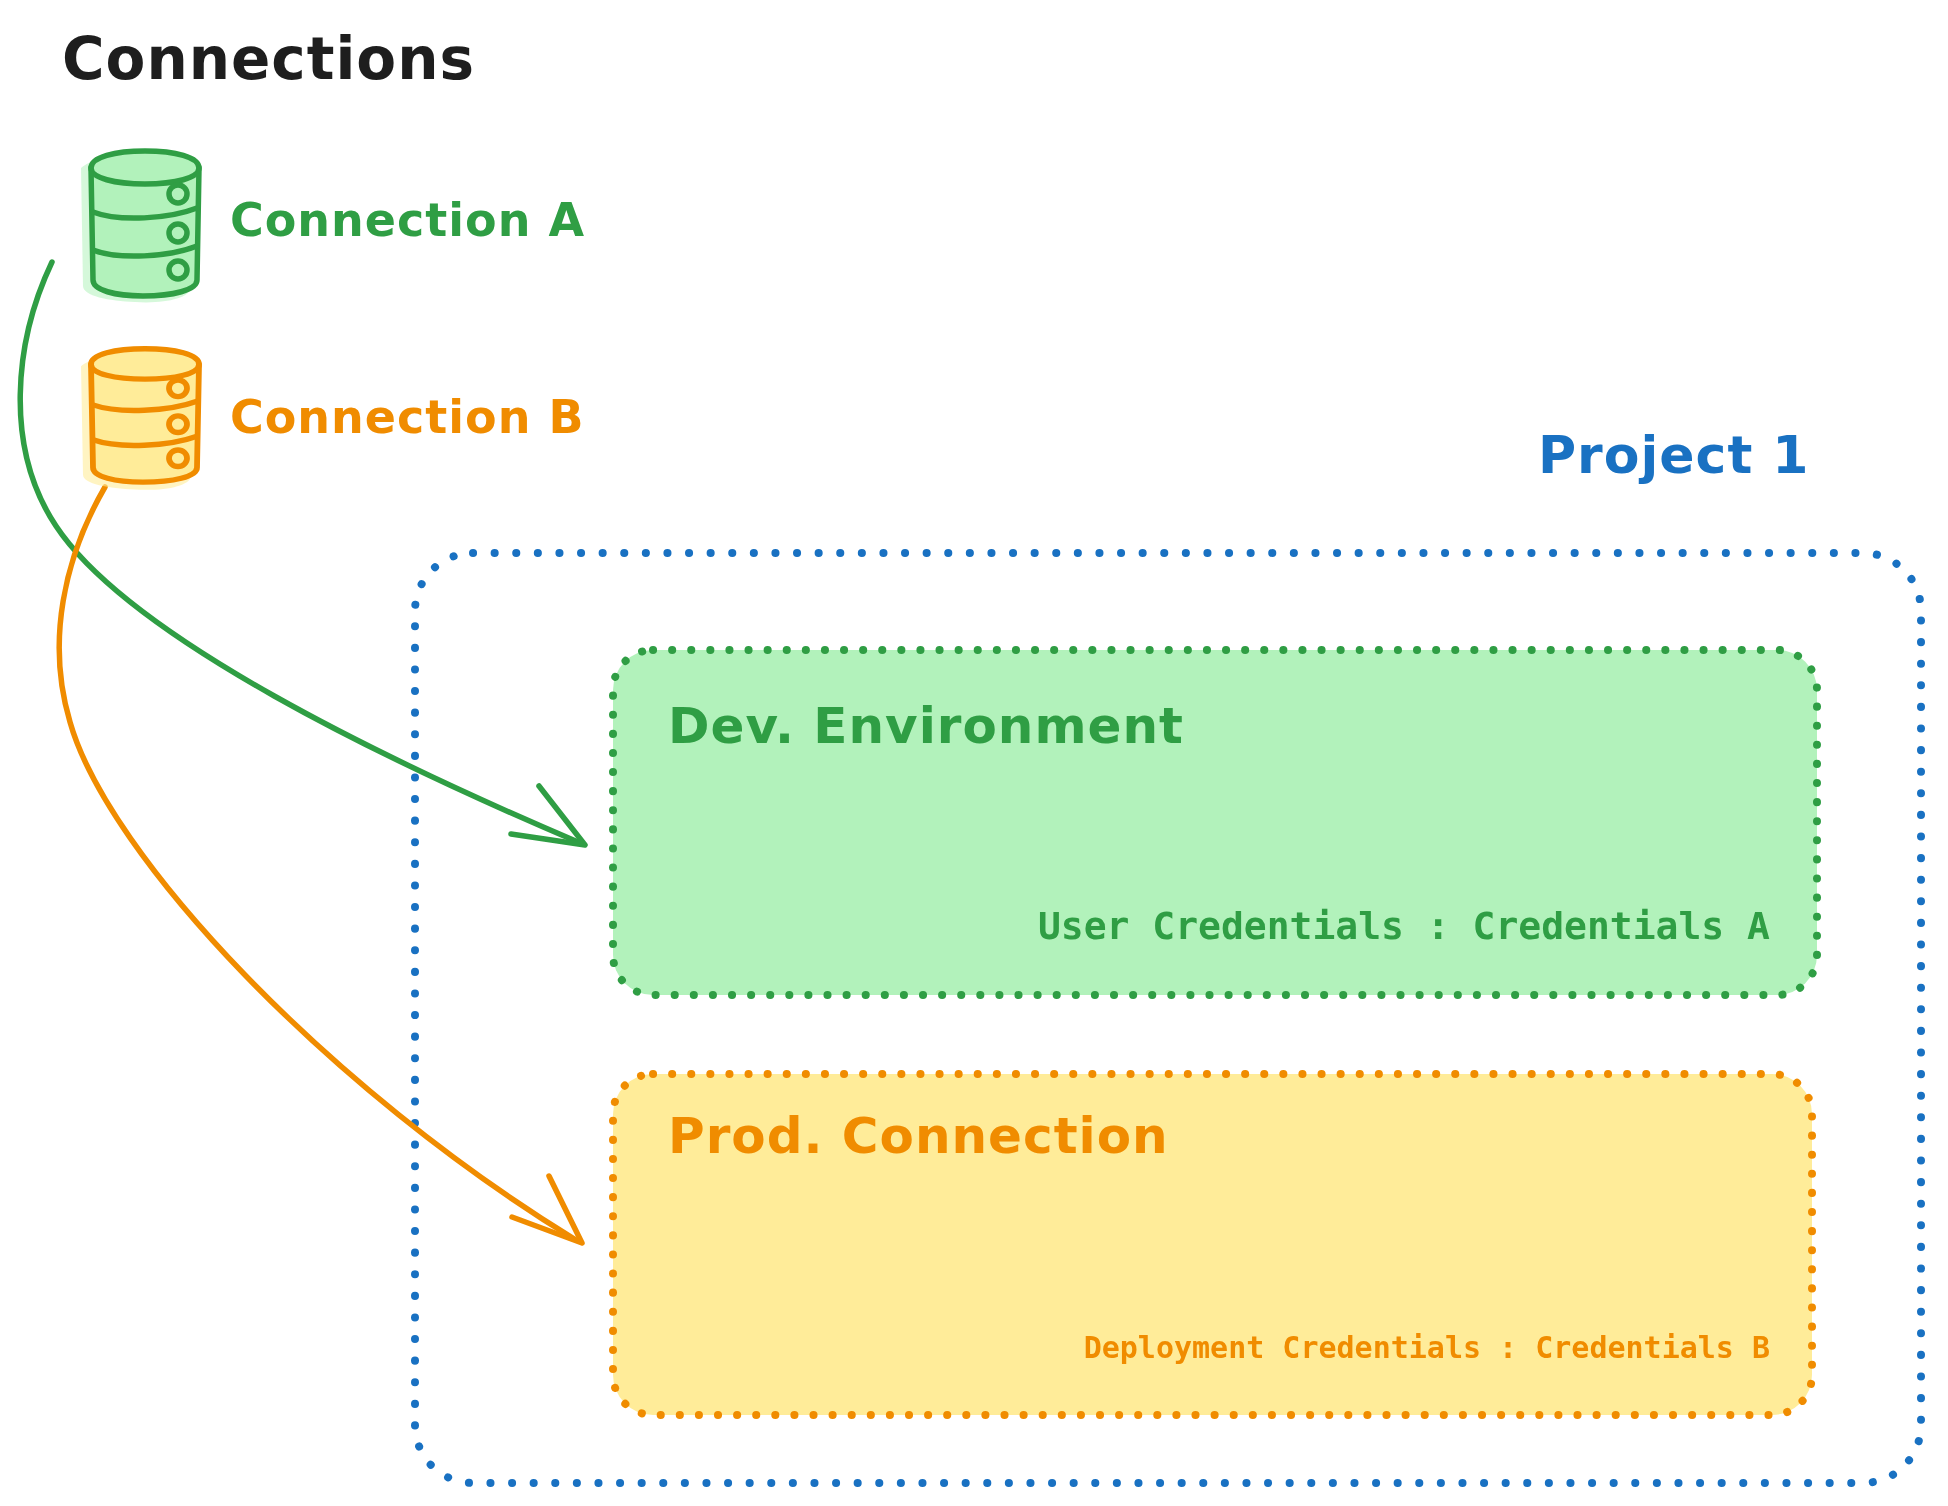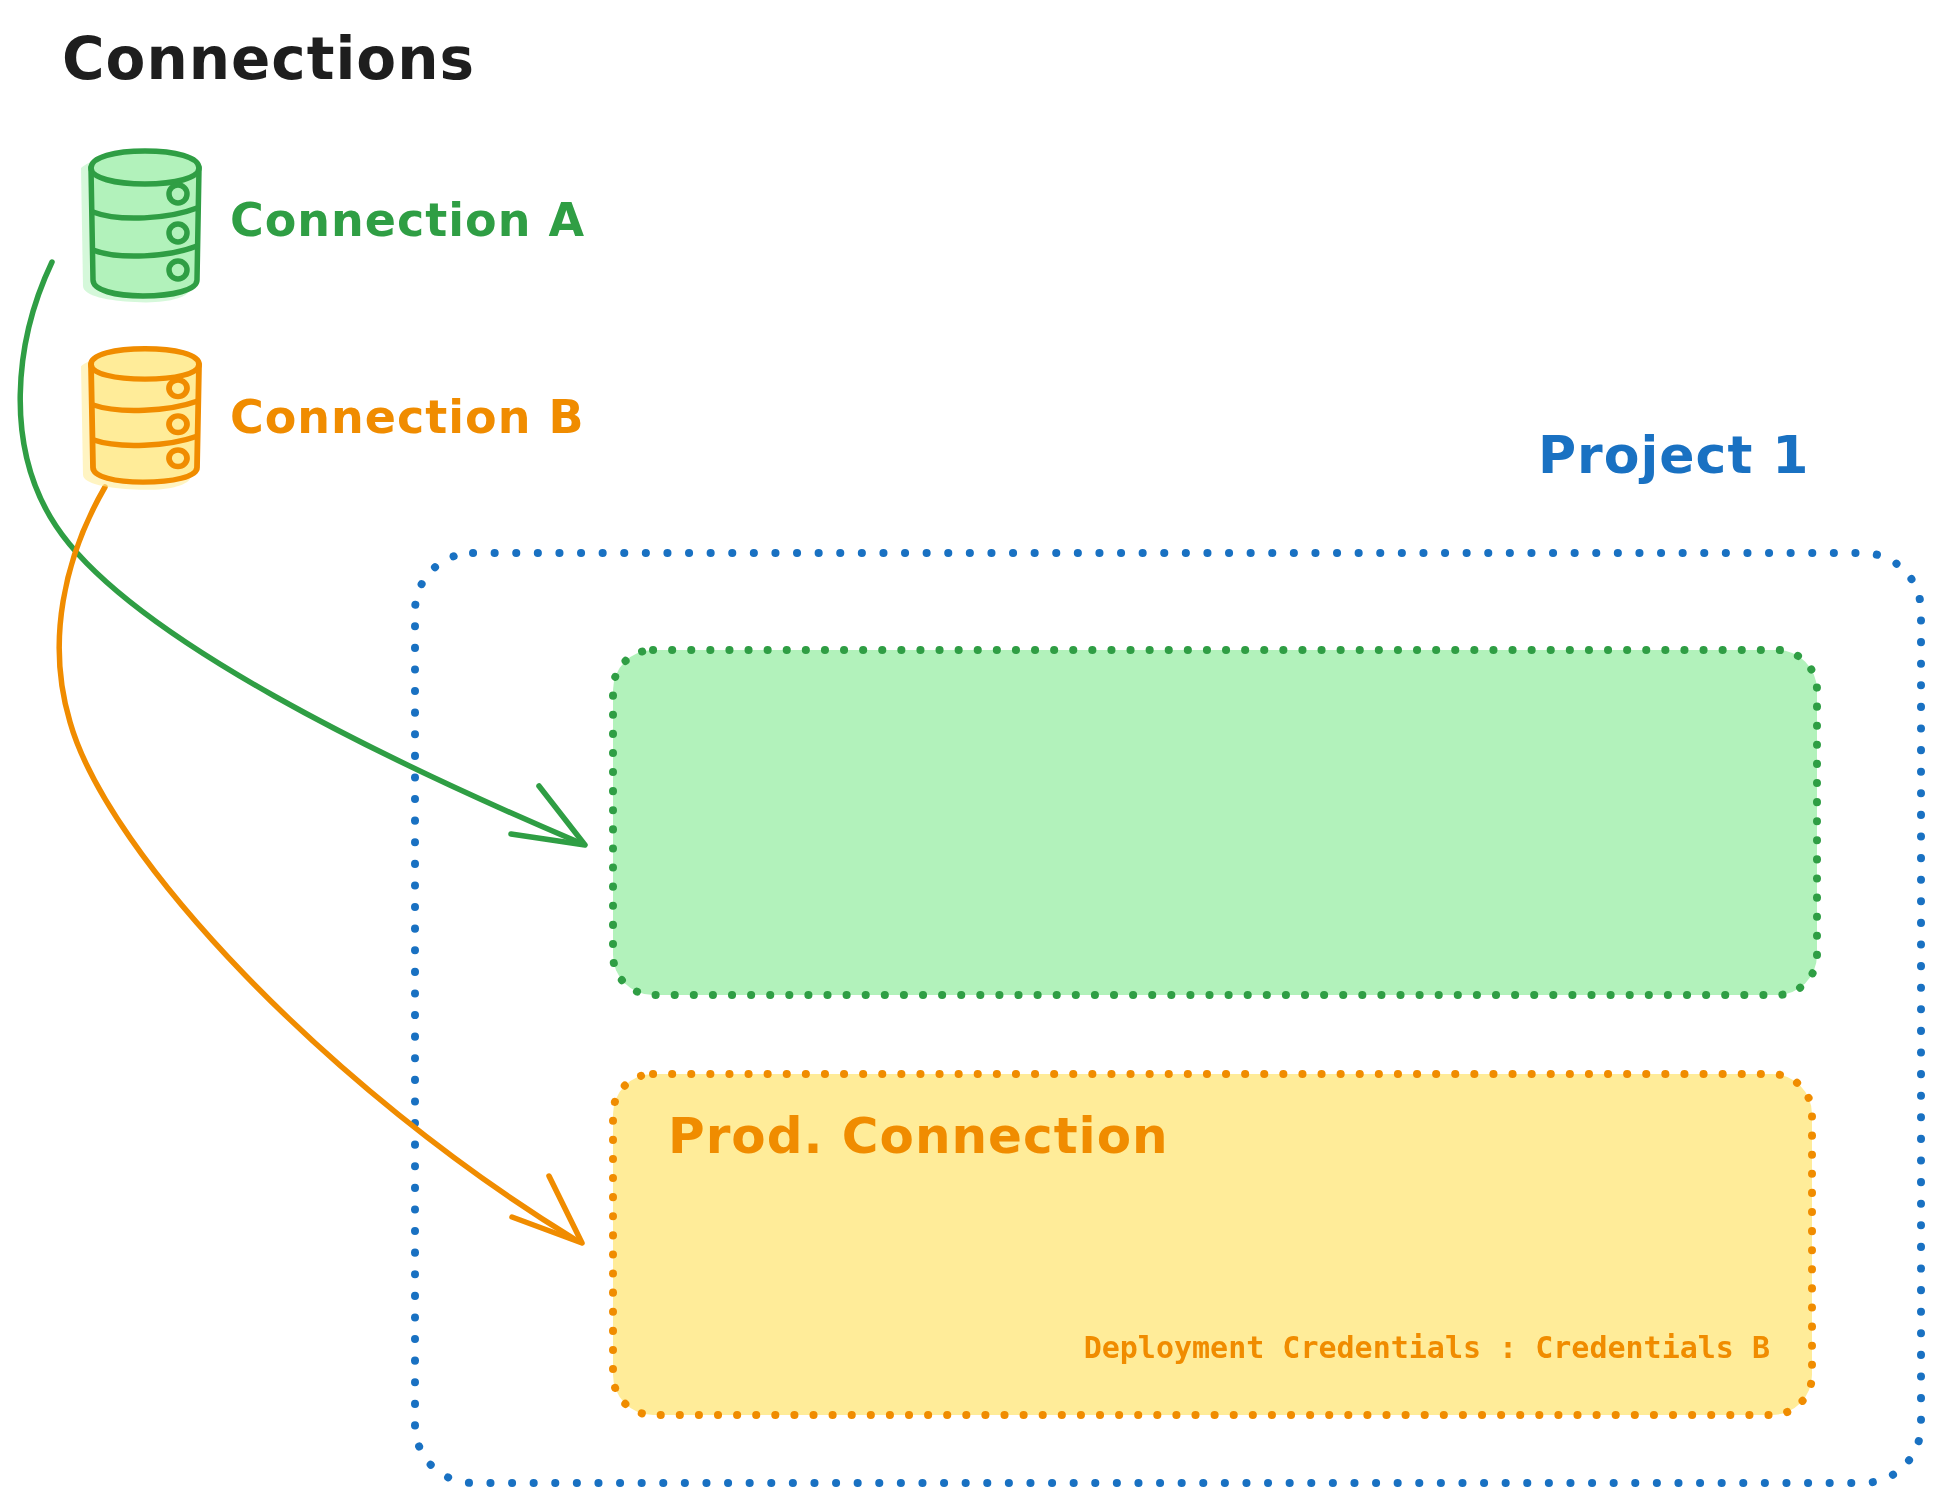--- a/index.html
+++ b/index.html
@@ -90,19 +90,21 @@
   </svg>
 
   <div class="txt hand title-connections">Connections</div>
 
   <div class="txt hand label-connection-b">Connection B</div>
 
   <div class="txt hand label-connection-a">Connection A</div>
 
   <div class="txt hand title-project">Project 1</div>
 
+  <div class="txt hand heading-dev">Dev. Environment</div>
 
+  <div class="txt mono creds-dev">User Credentials : Credentials A</div>
 
   <div class="txt hand heading-prod">Prod. Connection</div>
 
   <div class="txt mono creds-prod">Deployment Credentials : Credentials B</div>
 
 </div>
 
 </body></html>

